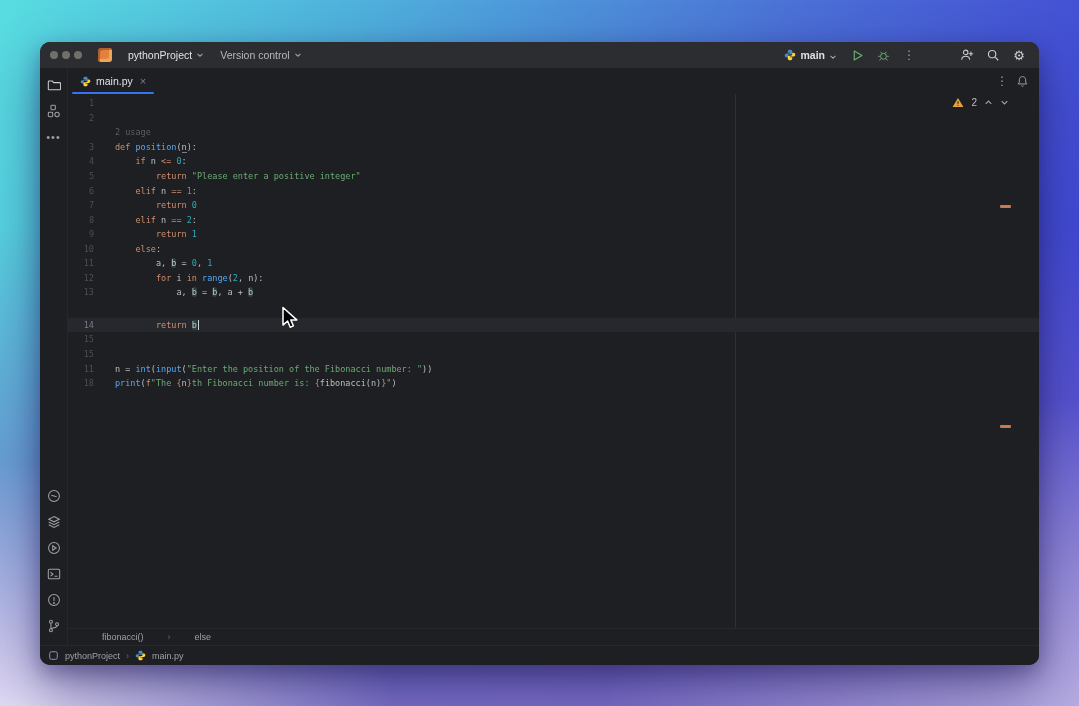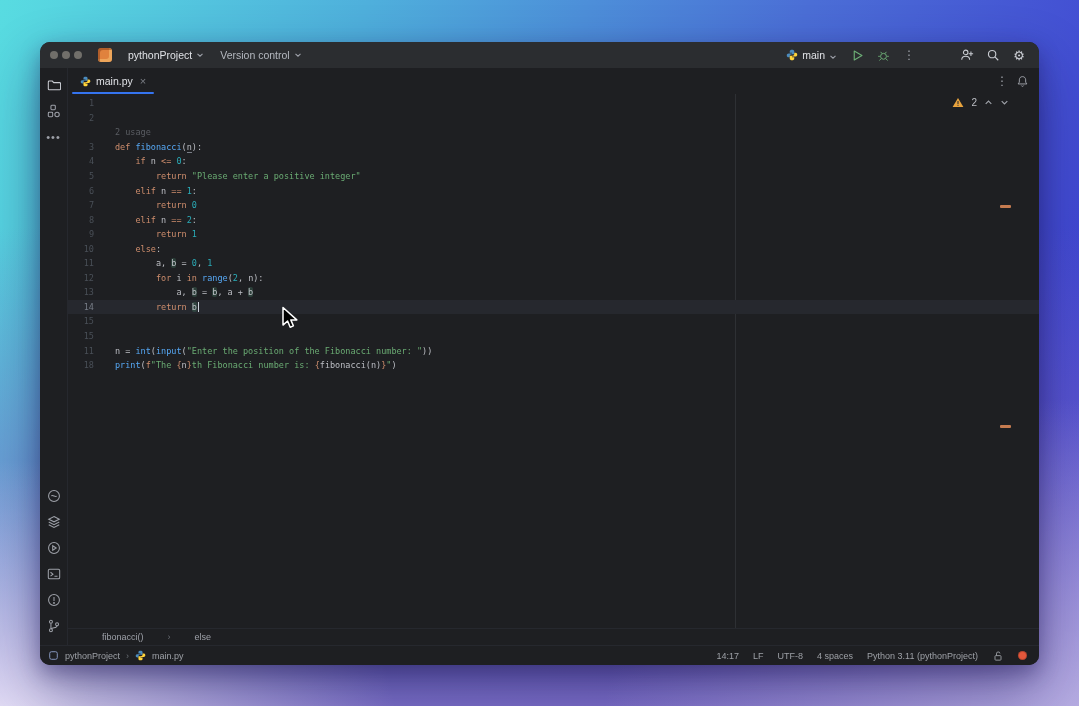--- a/index.html
+++ b/index.html
@@ -37,21 +37,21 @@
     margin-right:6px;
   }
   .tb-btn{ display:flex; align-items:center; gap:4px; padding:3px 6px; border-radius:4px; cursor:default; }
   .tb-btn .lbl{ white-space:nowrap; }
   .vcs .lbl{ color:#b4b8bf; }
   .tb-right{ margin-left:auto; display:flex; align-items:center; gap:6px; }
   .icon-btn{ width:20px; height:20px; display:flex; align-items:center; justify-content:center; border-radius:4px; }
   .kebab{ color:#9da0a8; font-size:12px; line-height:1; }
   .tb-gap{ width:26px; }
   .gear-glyph{ font-size:13px; color:#c9ccd2; line-height:1; }
-  .runcfg{ display:flex; align-items:flex-end; gap:4px; padding:2px 4px; }
+  .runcfg{ display:flex; align-items:flex-end; gap:4px; padding:2px 4px;font-weight:bold; }
 
   
   .mid{ flex:1 1 auto; display:flex; min-height:0; }
   .leftbar{
     flex:0 0 28px; border-right:1px solid #26282e;
     display:flex; flex-direction:column; align-items:center; padding:4px 0 6px 0;
   }
   .lb-btn{ width:22px; height:22px; display:flex; align-items:center; justify-content:center; border-radius:4px; margin:2px 0; }
   .lb-more{ color:#9da0a8; font-size:11px; letter-spacing:1px; }
   .lb-spacer{ flex:1 1 auto; }
@@ -68,21 +68,21 @@
     content:""; position:absolute; left:0; right:0; bottom:0; height:2px; background:#3574F0; border-radius:1px;
   }
   .tab .close{ color:#7a7e85; font-size:11px; margin-left:2px; }
   .tab-right{ margin-left:auto; display:flex; align-items:center; gap:8px; padding-right:10px; }
 
   
   .editor{ flex:1 1 auto; position:relative; overflow:hidden; padding-top:2px;
            font-family:"DejaVu Sans Mono", monospace; font-size:8.5px; }
   .guide-line{ position:absolute; left:667px; top:0; bottom:0; width:1px; background:#2e3034; }
   .code-row{ display:flex; height:14.55px; align-items:center; position:relative; }
-  .code-row.current{ background:#26282e; }
+  .code-row.current{ background:#26282e;margin-top:18px; }
   .gutter-num{ flex:0 0 26px; text-align:right; color:#494f57; font-size:8.5px; }
   .code-row.current .gutter-num{ color:#767c86; }
   .code-text{ margin-left:21px; white-space:pre; color:#bcbec4; }
   .seg-k{ color:#CF8E6D; } .seg-f{ color:#56A8F5; } .seg-s{ color:#6AAB73; }
   .seg-num{ color:#2AACB8; } .seg-d{ color:#BCBEC4; } .seg-br{ color:#CF8E6D; }
   .seg-hl{ background:rgba(66,112,93,0.4); border-radius:2px; }
   .seg-p{ border-bottom:1px solid #7a7e87; }
   .seg-g{ color:#5a5d63; }
   .caret{ display:inline-block; width:1px; height:10px; background:#ced3dc; vertical-align:middle; margin-left:1px; }
 
@@ -279,21 +279,21 @@
             <div class="code-row">
               <span class="gutter-num">2</span>
               <span class="code-text"></span>
             </div>
             <div class="code-row">
               <span class="gutter-num"></span>
               <span class="code-text"><span class="seg-g">2 usage</span></span>
             </div>
             <div class="code-row">
               <span class="gutter-num">3</span>
-              <span class="code-text"><span class="seg-k">def </span><span class="seg-f">fibonacci</span><span class="seg-d">(</span><span class="seg-p">n</span><span class="seg-d">):</span></span>
+              <span class="code-text"><span class="seg-k">def </span><span class="seg-f">position</span><span class="seg-d">(</span><span class="seg-p">n</span><span class="seg-d">):</span></span>
             </div>
             <div class="code-row">
               <span class="gutter-num">4</span>
               <span class="code-text"><span class="seg-d">    </span><span class="seg-k">if</span><span class="seg-d"> n </span><span class="seg-k">&lt;=</span><span class="seg-d"> </span><span class="seg-num">0</span><span class="seg-d">:</span></span>
             </div>
             <div class="code-row">
               <span class="gutter-num">5</span>
               <span class="code-text"><span class="seg-d">        </span><span class="seg-k">return</span><span class="seg-d"> </span><span class="seg-s">"Please enter a positive integer"</span></span>
             </div>
             <div class="code-row">
@@ -383,30 +383,18 @@
         <rect x="2.5" y="2.5" width="11" height="11" rx="2.5"></rect>
       </svg>
       <span class="sb-item">pythonProject</span>
       <span class="sb-sep">›</span>
       <svg width="11" height="11" viewBox="0 0 16 16">
         <path fill="#4B8BBE" d="M8 1C6 1 5 1.8 5 3v2h3v1H3.5C2 6 1 7 1 8.5S2 11 3.5 11H5V9.5C5 8 6 7 7.5 7H11V3c0-1.2-1-2-3-2z"></path>
         <path fill="#FFD43B" d="M8 15c2 0 3-.8 3-2v-2H8v-1h4.5c1.5 0 2.5-1 2.5-2.5S14 5 12.5 5H11v1.5C11 8 10 9 8.5 9H5v4c0 1.2 1 2 3 2z"></path>
       </svg>
       <span class="sb-item">main.py</span>
     </div>
-    <div class="sb-right">
-      <span class="sb-item">14:17</span>
-      <span class="sb-item">LF</span>
-      <span class="sb-item">UTF-8</span>
-      <span class="sb-item">4 spaces</span>
-      <span class="sb-item">Python 3.11 (pythonProject)</span>
-      <svg width="12" height="12" viewBox="0 0 16 16" fill="none" stroke="#9da0a6" stroke-width="1.2">
-        <rect x="4" y="7.5" width="8" height="6" rx="1"></rect>
-          <path d="M6 7.5V5.2A2.3 2.3 0 0 1 10.6 4.6"></path>
-      </svg>
-      <span class="err-dot"></span>
-    </div>
   </div>
 </div>
 
 <svg class="mouse-cursor" width="19" height="27" viewBox="0 0 19 27">
   <path d="M2 1.5v17.6l4.6-4.1 2.6 6.3 3.2-1.4-2.6-6h6z" fill="#000" stroke="#fff" stroke-width="1.5" stroke-linejoin="round"></path>
 </svg>
 
 </body></html>

